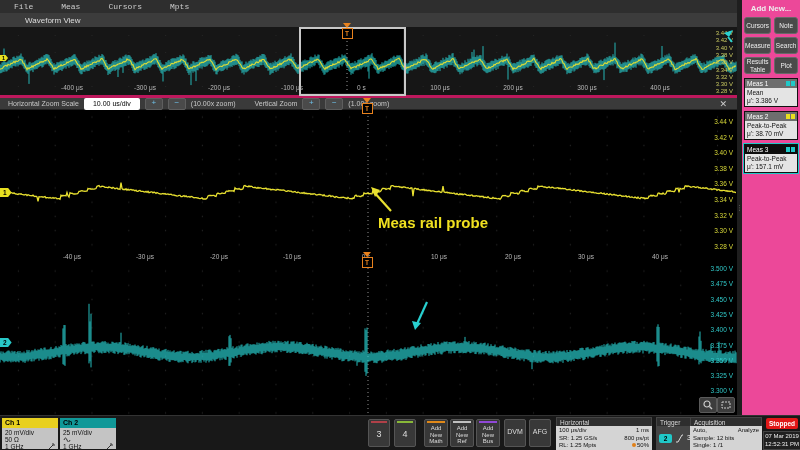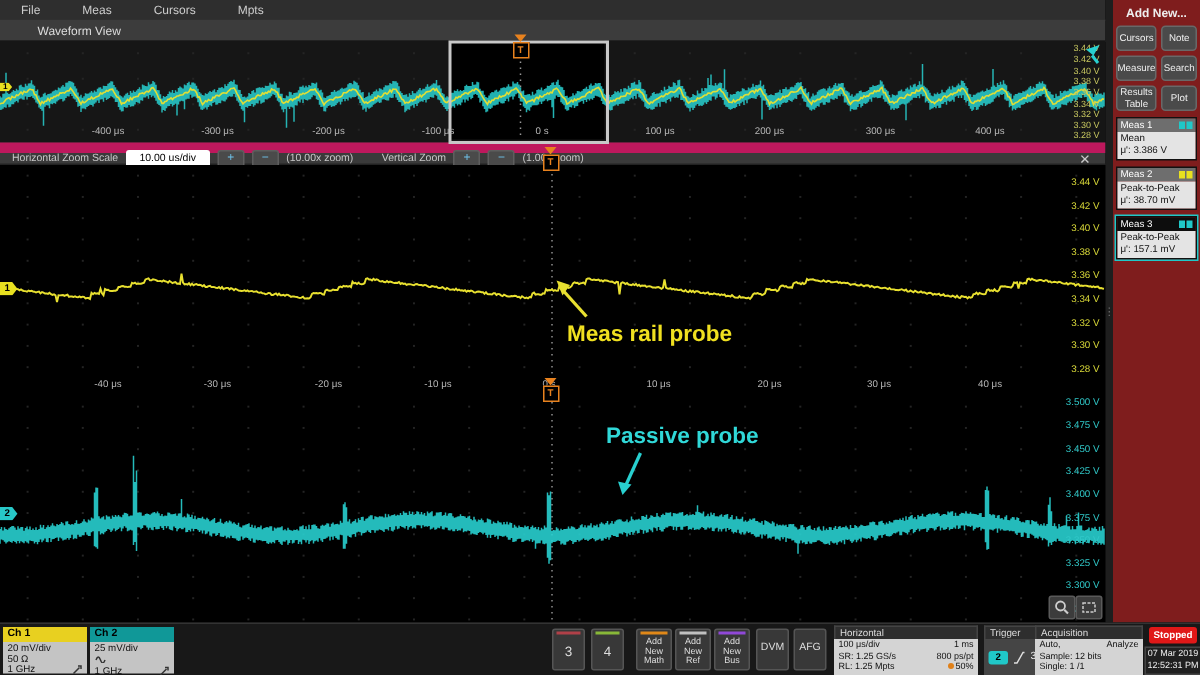--- a/index.html
+++ b/index.html
@@ -2,32 +2,32 @@
 <html><head>
 <meta charset="utf-8">
 <style>
   html,body{margin:0;padding:0;background:#000;}
   #app{position:relative;width:800px;height:450px;background:#000;overflow:hidden;
        font-family:"Liberation Sans",sans-serif;-webkit-font-smoothing:antialiased;}
   .abs{position:absolute;}
   
   #menubar{left:0;top:0;width:737px;height:13px;background:#2e2e2e;display:flex;align-items:center;
            color:#ccc;font-size:8px;border-bottom:1px solid #1a1a1a;}
-  .menu-item{padding:0 14px;cursor:default;}
+  .menu-item{padding:0 14px;cursor:default;font-family:Liberation Mono, monospace;}
   #tabbar{left:0;top:13px;width:737px;height:14px;background:#3c3c3c;color:#ddd;font-size:8px;
           display:flex;align-items:center;border-bottom:1px solid #222;}
   #tabbar span{padding-left:25px;}
   
   #overview{left:0;top:27px;width:737px;height:68px;background:#161616;
             background-image:radial-gradient(circle,#252525 0.8px,transparent 1px);
             background-size:36.8px 17px;}
   #ovbox-bg{left:300px;top:0;width:103px;height:66px;background:#000;}
   #ovbox{left:299px;top:0;width:103px;height:65px;border:2px solid #c8c8c8;z-index:4;}
   
-  #zoombar{left:0;top:95px;width:737px;height:15px;background:#3a3a3a;border-top:7px solid #be185d;
+  #zoombar{left:0;top:95px;width:737px;height:15px;background:#3a3a3a;border-top:3px solid #be185d;
            border-bottom:1px solid #222;display:flex;align-items:center;color:#c8c8c8;font-size:7px;
            gap:5px;padding-left:8px;box-sizing:border-box;}
   #hzs-input{width:52px;height:10px;background:#fff;color:#000;border:none;font-size:7px;
              font-family:"Liberation Sans",sans-serif;text-align:center;border-radius:2px;}
   .zbtn{width:16px;height:10px;background:#4a4a4a;border:1px solid #5e5e5e;border-radius:2px;
         color:#6ec0e8;font-size:8px;line-height:8px;text-align:center;cursor:default;}
   #zoom-close{margin-left:auto;margin-right:10px;color:#ccc;font-size:9px;cursor:default;}
   
   .panel{background:#000;background-image:radial-gradient(circle,#242424 0.8px,transparent 1px);
          background-size:36.8px 14.2px;}
@@ -49,21 +49,21 @@
   .chtag{position:absolute;left:0;font-size:6.5px;font-weight:bold;color:#000;padding:1px 5px 1px 3px;
          clip-path:polygon(0 0,70% 0,100% 50%,70% 100%,0 100%);z-index:5;}
   .chtag.yel{background:#e8e020;}
   .chtag.cyn{background:#28c8c8;}
   .annot{position:absolute;font-size:15px;font-weight:bold;z-index:5;white-space:nowrap;}
   .annot.yel{color:#f0e020;}
   .annot.cyn{color:#30d8d8;}
   
   #divider{left:737px;top:0;width:5px;height:415px;background:#1e1e1e;color:#777;font-size:7px;
            display:flex;align-items:center;justify-content:center;}
-  #sidebar{left:742px;top:0;width:58px;height:415px;background:#7f1d1d;box-sizing:border-box;
+  #sidebar{left:742px;top:0;width:58px;height:415px;background:#ec4899;box-sizing:border-box;
            padding:4px 2px 16px 2px;}
   #sb-title{color:#eee;font-size:8px;font-weight:bold;text-align:center;margin-bottom:4px;}
   #sb-grid{display:grid;grid-template-columns:1fr 1fr;gap:3px;}
   .sb-btn{background:#4a4a4a;border:1px solid #686868;border-radius:3px;color:#eee;font-size:6.5px;
           line-height:1.1;text-align:center;display:flex;align-items:center;justify-content:center;
           height:15px;cursor:default;}
   .meas{margin-top:4px;border:1px solid #111;}
   .meas.selected{outline:1px solid #20c8c8;}
   .meas-hd{height:9px;background:#6e6e6e;display:flex;align-items:center;justify-content:space-between;
            padding:0 2px;}
@@ -222,21 +222,20 @@
         <span class="lbl v-cyn" style="right: 4px; top: 31.6px; z-index: 5;">3.450 V</span>
         <span class="lbl v-cyn" style="right: 4px; top: 46.9px; z-index: 5;">3.425 V</span>
         <span class="lbl v-cyn" style="right: 4px; top: 62.2px; z-index: 5;">3.400 V</span>
         <span class="lbl v-cyn" style="right: 4px; top: 77.5px; z-index: 5;">3.375 V</span>
         <span class="lbl v-cyn" style="right: 4px; top: 92.8px; z-index: 5;">3.350 V</span>
         <span class="lbl v-cyn" style="right: 4px; top: 108.1px; z-index: 5;">3.325 V</span>
         <span class="lbl v-cyn" style="right: 4px; top: 123.4px; z-index: 5;">3.300 V</span>
         <span class="lbl v-cyn" style="right: 4px; top: 138.7px; z-index: 5;">3.275 V</span>
       </div>
     <div class="chtag cyn" style="top:74px">2</div>
-    <div class="annot cyn" style="left:404px;top:18px">Passive probe</div>
   </div>
   <div class="tmark" style="left:361px;top:252px">
     <div class="tri"></div>
     <div class="tbox">T</div>
   </div>
 
   <div class="mini-btn" style="left:699px;top:397px">
     <svg width="10" height="10">
       <circle cx="4" cy="4" r="3" fill="none" stroke="#ccc" stroke-width="1.2"></circle>
       <path d="M6.5,6.5 L9,9" stroke="#ccc" stroke-width="1.4"></path>

